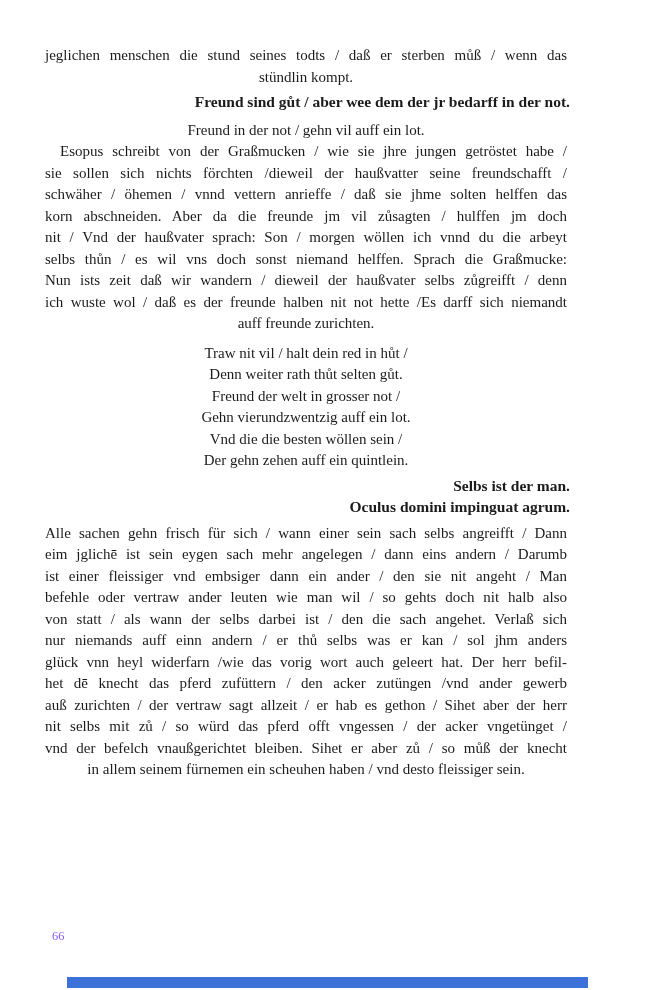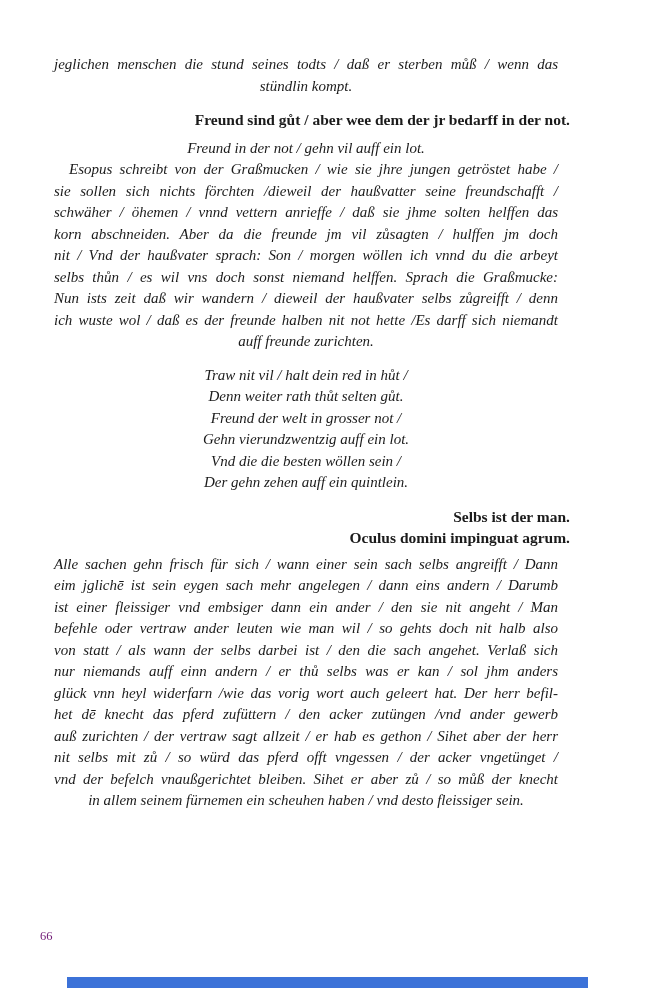--- a/index.html
+++ b/index.html
@@ -15,44 +15,44 @@
     background: #ffffff;
     overflow: hidden;
   }
   .content {
     position: absolute;
     left: 42px; top: 42px;
     width: 528px;
     font-size: 15px;
     line-height: 21.5px;
   }
-  .para { margin: 12px; padding: 0; font-style: italic; }
+  .para { margin: 3px; padding: 0; }
   .line { white-space: normal; }
   .jl { text-align: justify; text-align-last: justify; }
   .ll { text-align: center; white-space: nowrap; }
   .ind { text-indent: 15px; }
   h3.head {
     margin: 0; padding: 0;
     font-size: 15.5px;
     line-height: 21.5px;
     font-weight: bold;
     text-align: right;
   }
   .m-head1 { margin-top: 24px; }
   .m-pfreund { margin-top: 7px; }
   .m-poem { margin-top: 8px; }
   .m-head2 { margin-top: 21px; }
   .m-head3 { margin-top: 20.5px; }
   .m-pselbs { margin-top: 5px; }
   .page-number {
     position: absolute;
-    left: 40px; top: 929px;
+    left: 52px; top: 929px;
     font-size: 12.5px;
     line-height: 14px;
-    color: #701a75;
+    color: #8b5cf6;
   }
   .footer-bar {
     position: absolute;
     left: 67px; top: 977px;
     width: 521px; height: 11px;
   }
 </style>
 </head>
 <body style="color: rgb(27, 27, 27);">
 

